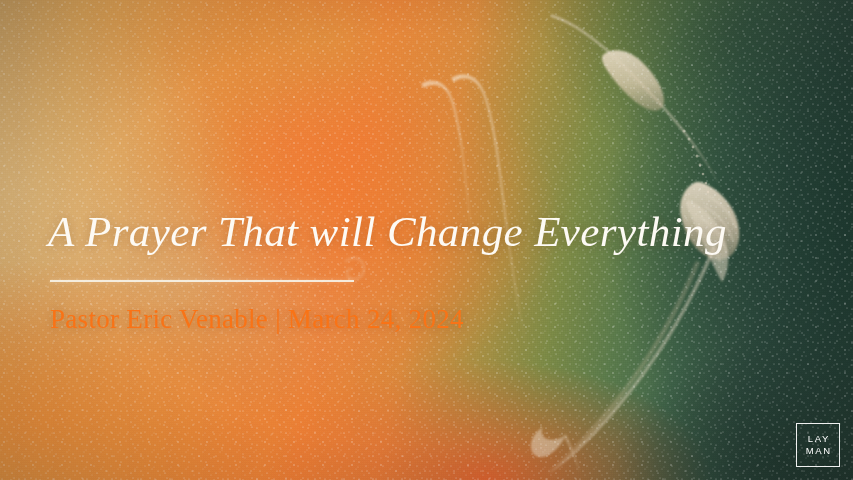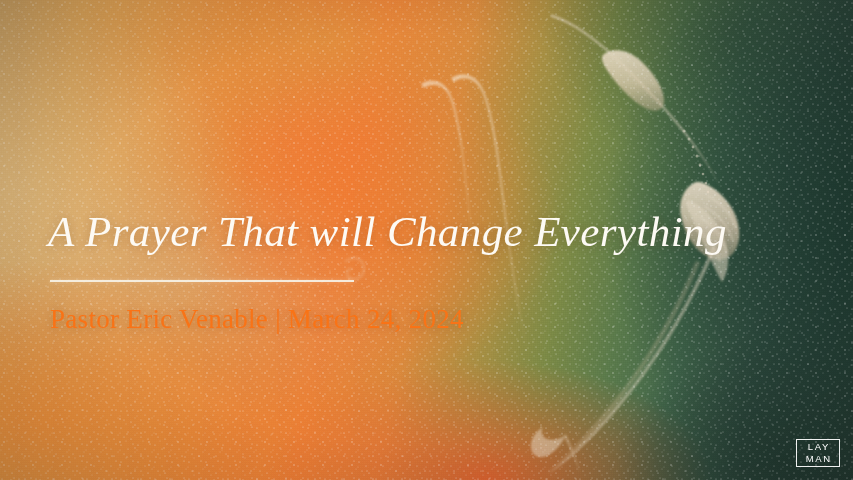--- a/index.html
+++ b/index.html
@@ -141,21 +141,21 @@
   .subtitle .sep {
     display:inline-block;
     padding:0 7px;
     font-weight:300;
   }
 
   
   .logo {
     position:absolute;
     right:13px; bottom:13px;
-    width:44px; height:28px;
+    width:44px; height:44px;
     border:1.6px solid rgba(255,255,255,0.93);
     display:flex;
     flex-direction:column;
     align-items:center;
     justify-content:center;
     gap:1px;
   }
   .logo span {
     font-family:"Liberation Sans", sans-serif;
     font-size:9.5px;

